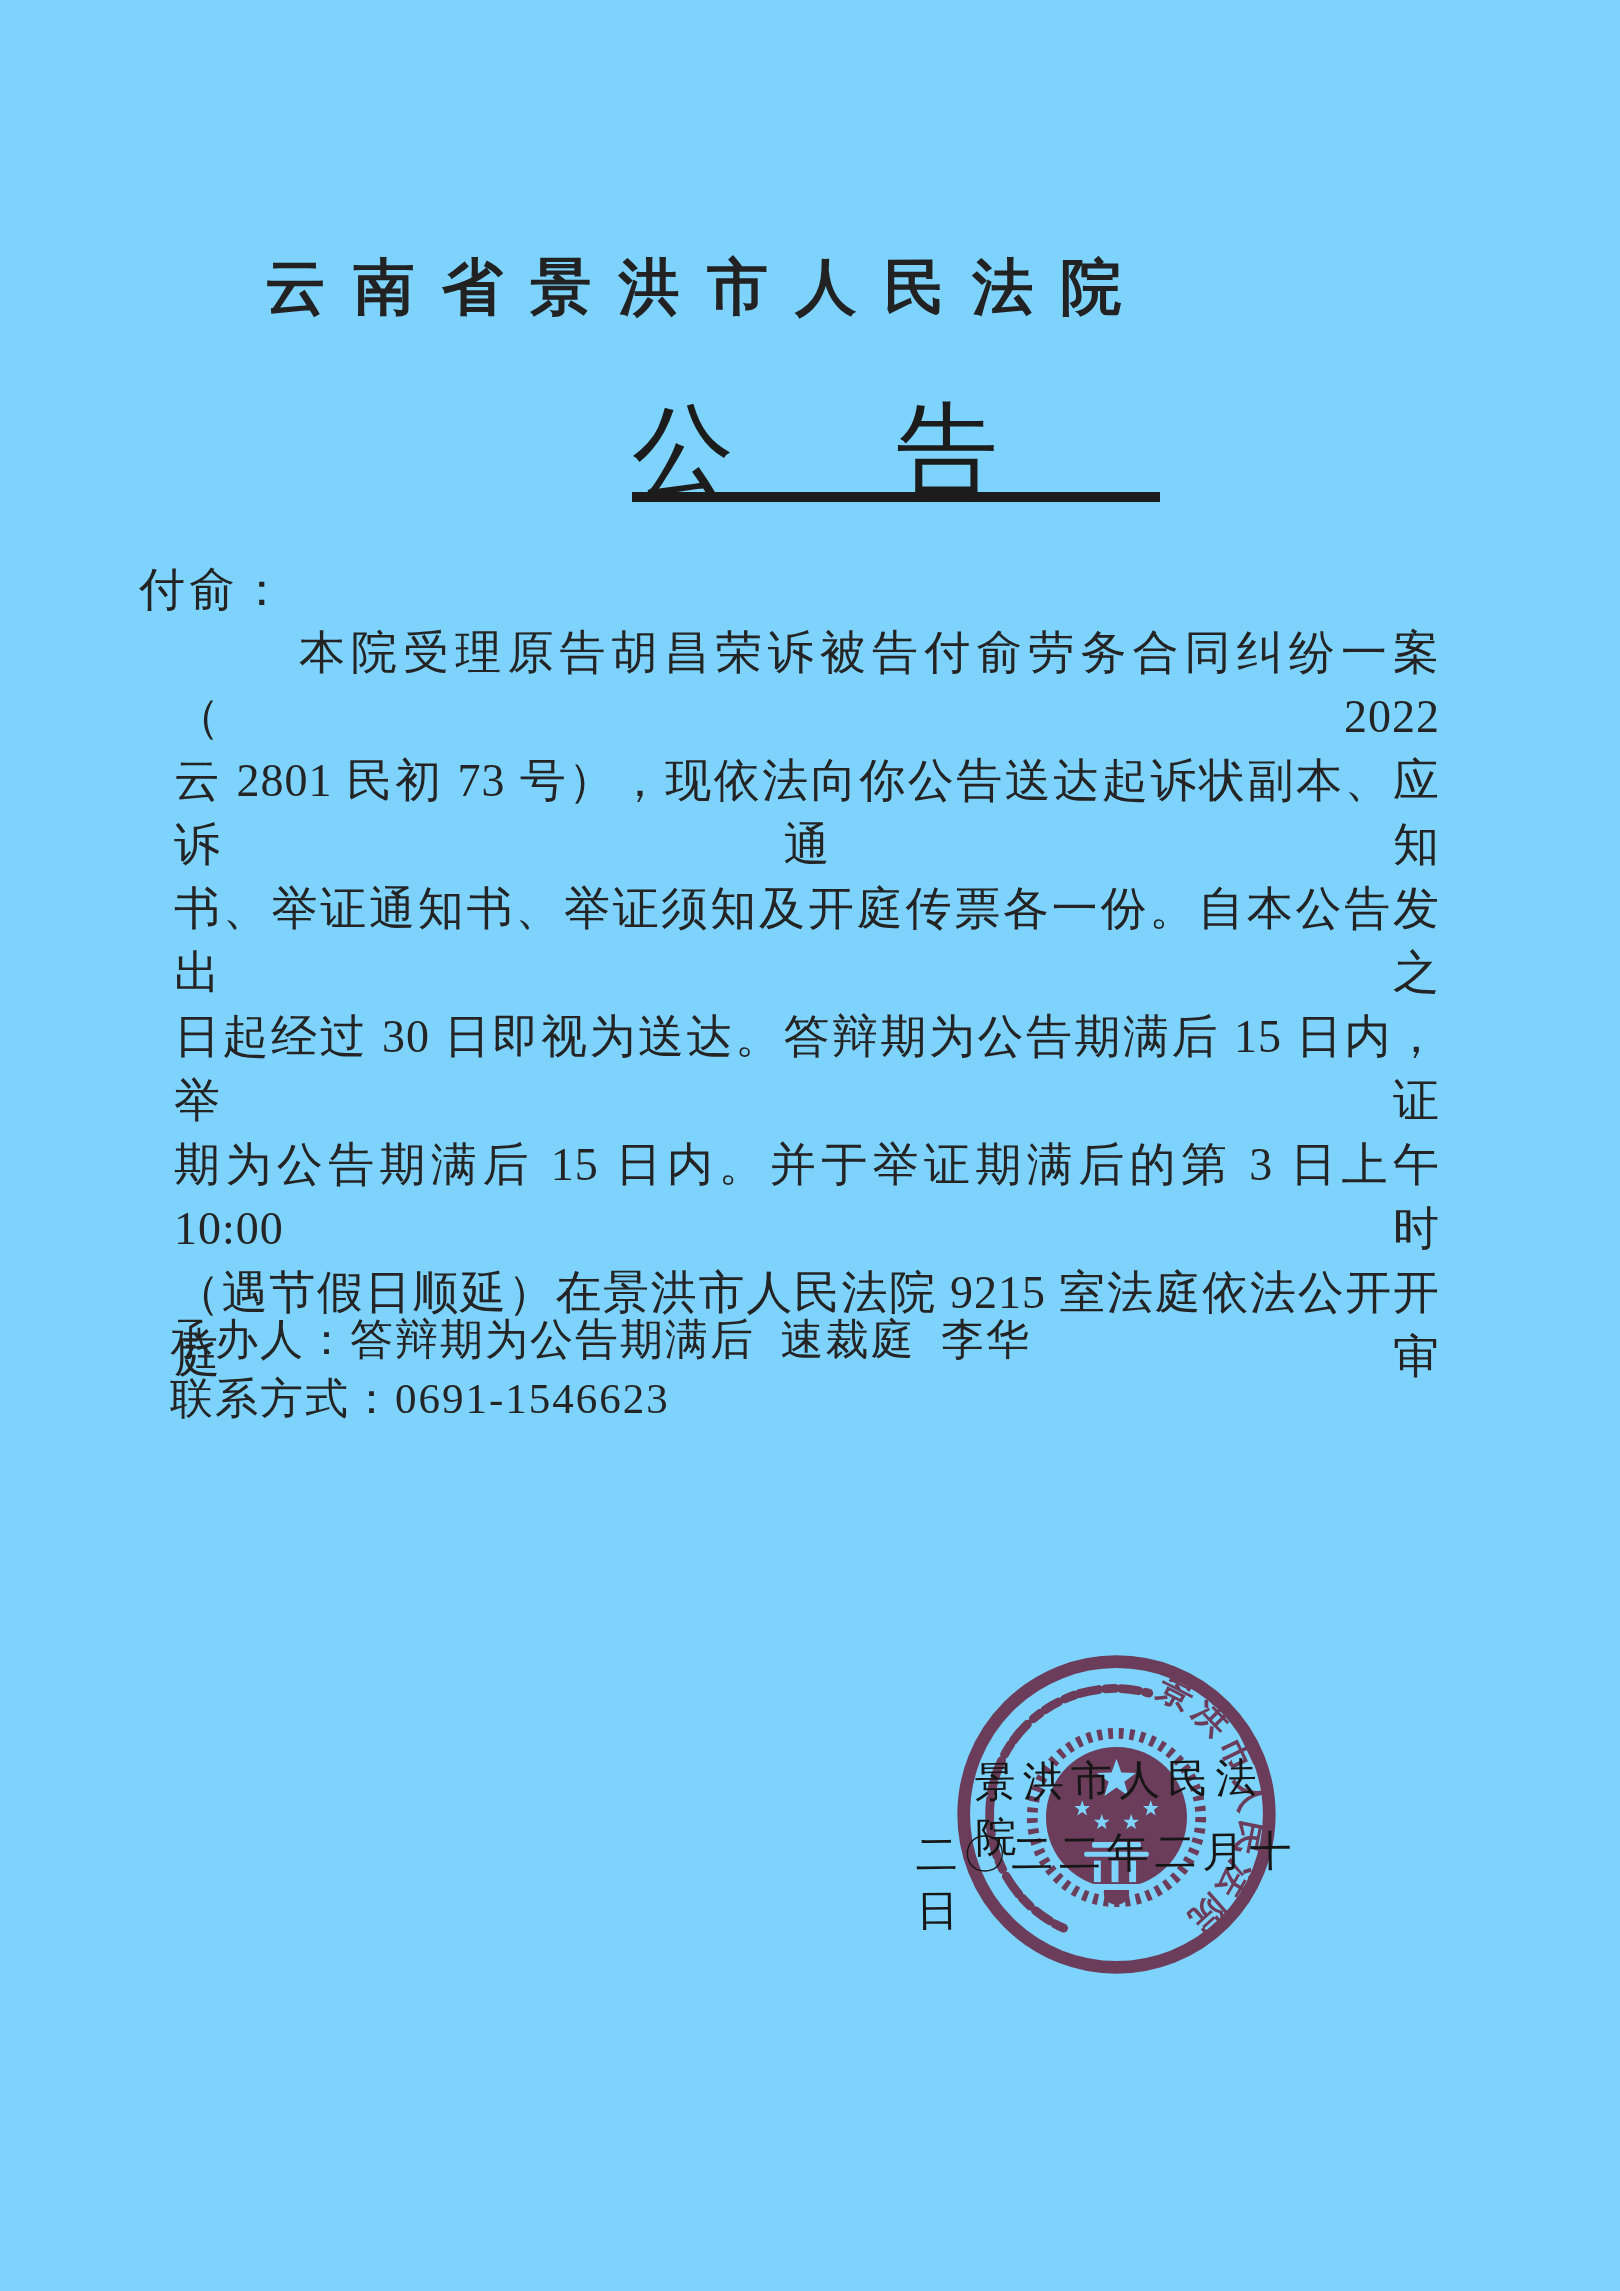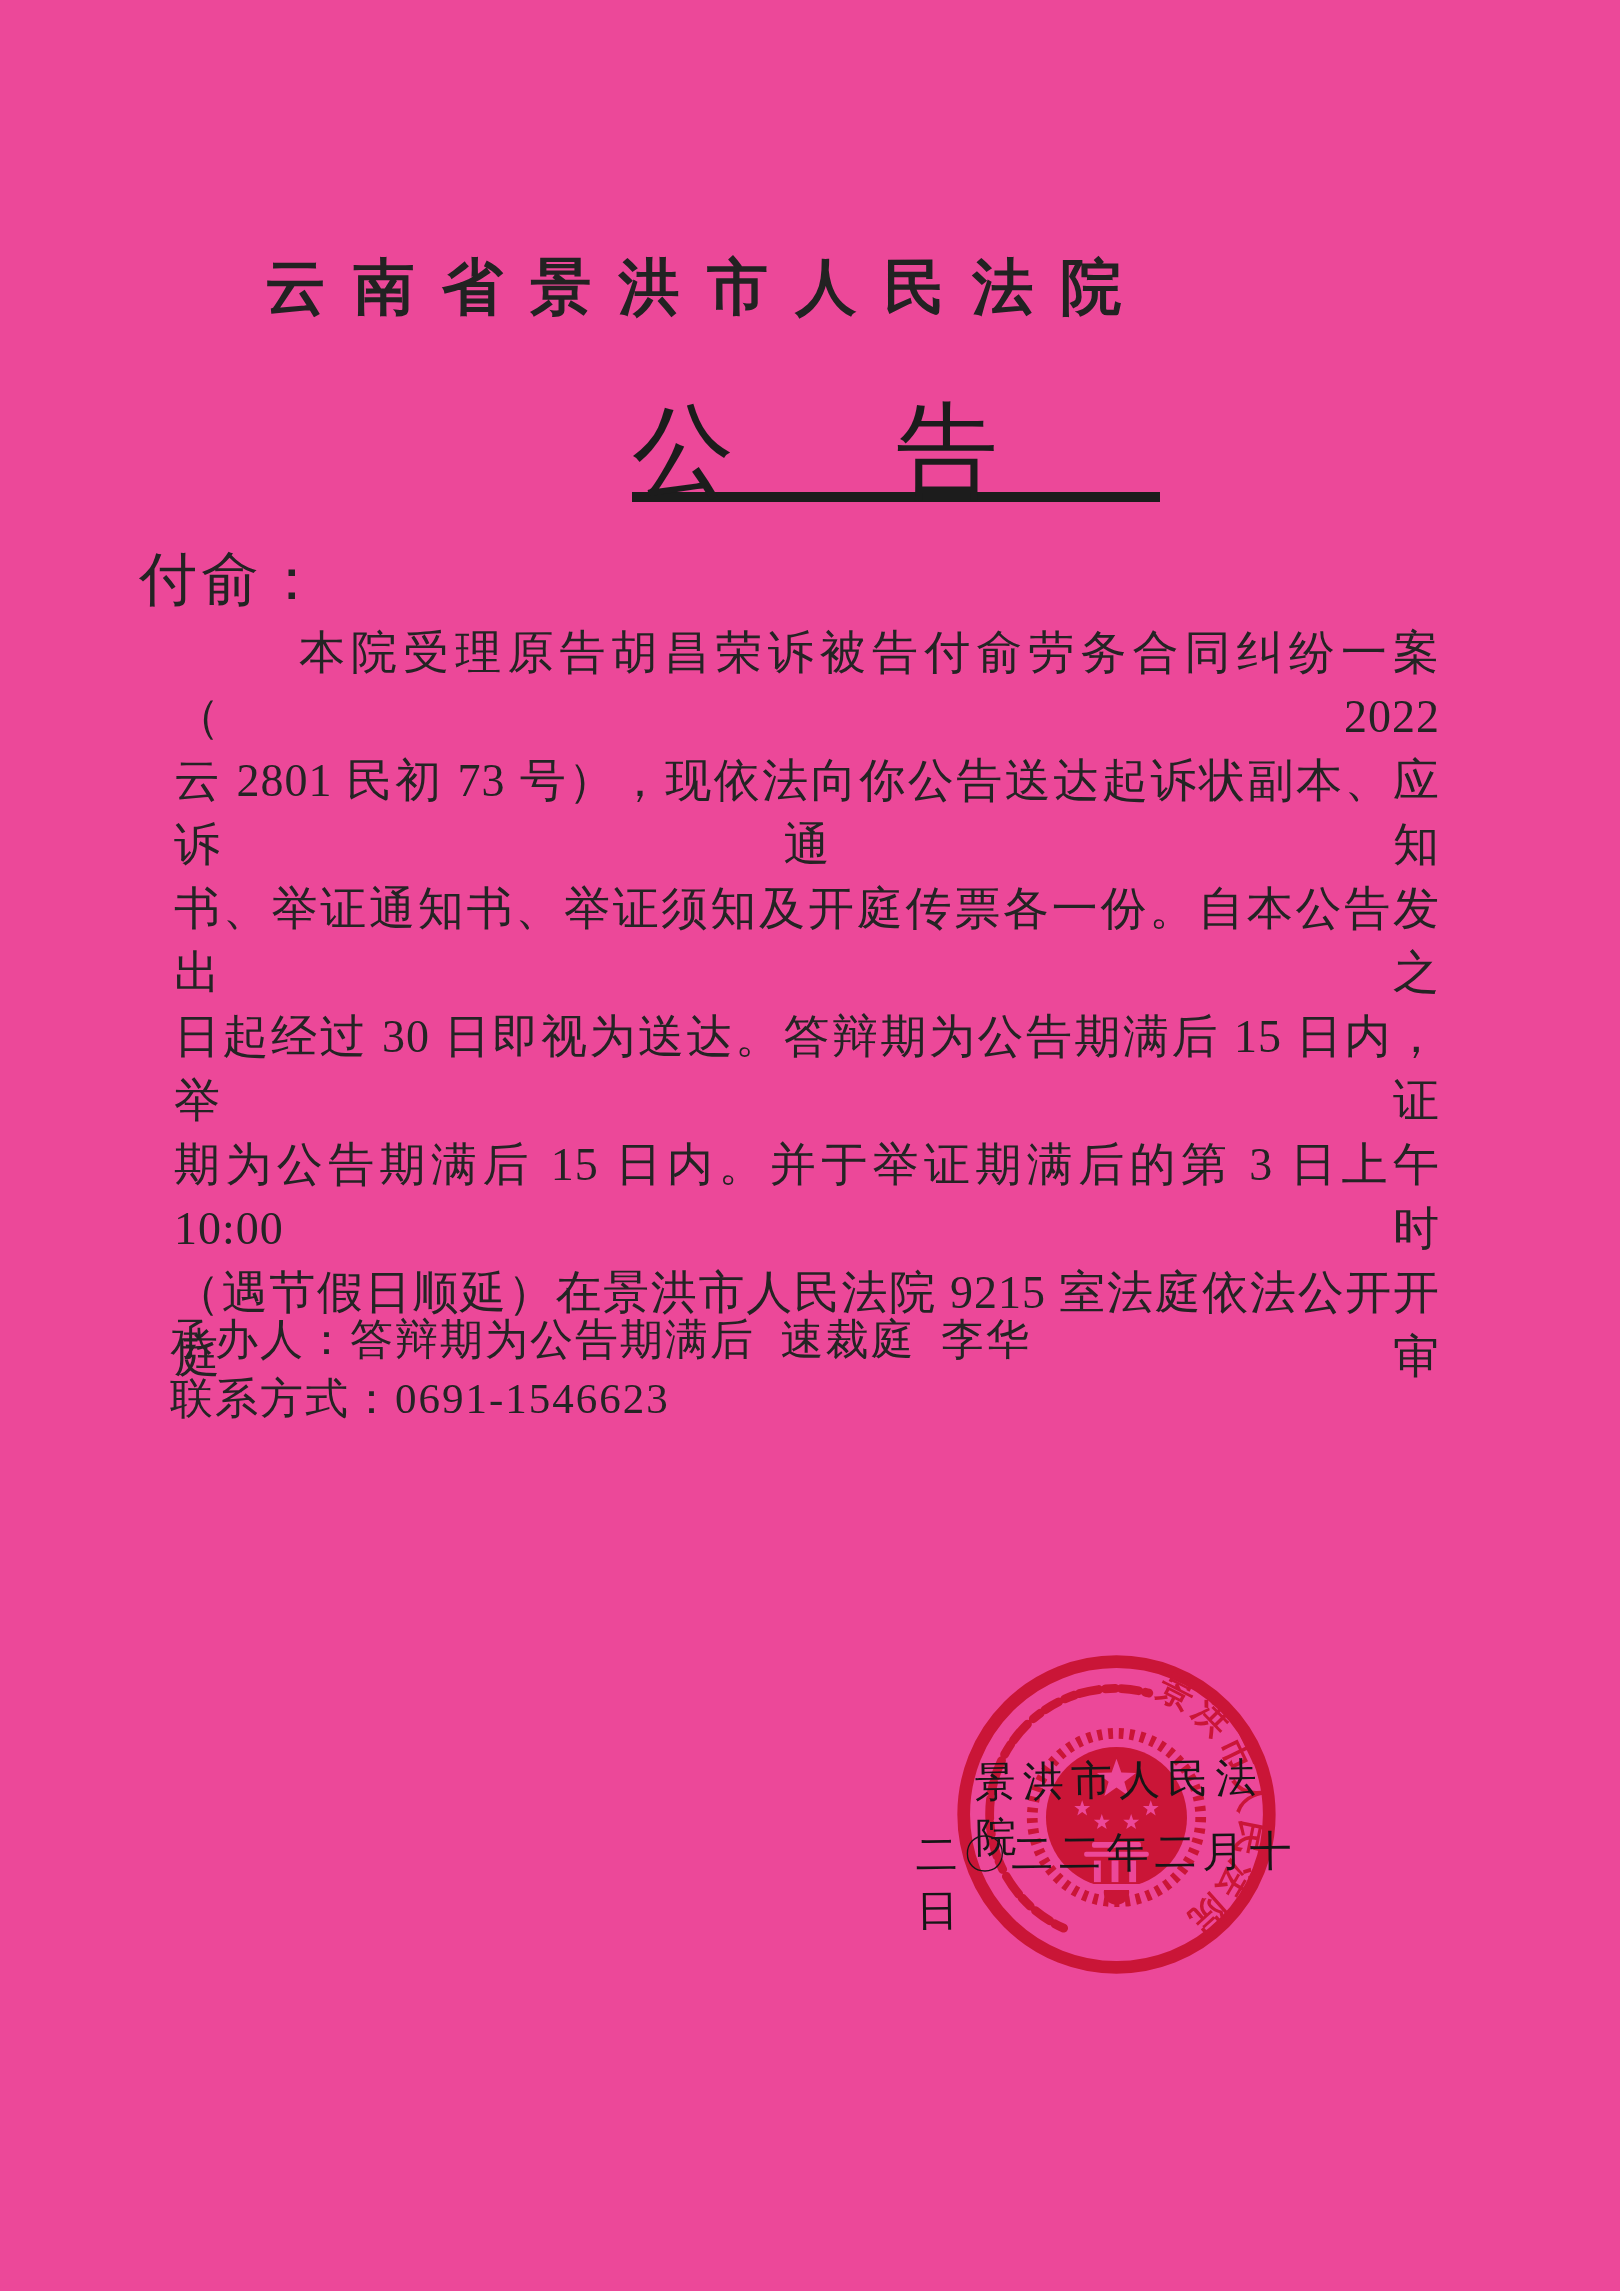--- a/index.html
+++ b/index.html
@@ -1,36 +1,36 @@
 <!DOCTYPE html>
 <html><head>
 <meta charset="utf-8">
 <style>
   html,body{margin:0;padding:0;background:#ffffff;}
   .page{
     position:relative;
     width:1620px;height:2292px;
-    background:#ec4899;
+    background:#7dd3fc;
     overflow:hidden;
     font-family:"Liberation Serif","DejaVu Serif",serif;
     color:#1f1f1f;
   }
   .court-title{
     position:absolute;left:265px;top:247px;
     font-size:61px;font-weight:bold;letter-spacing:27.4px;
     white-space:nowrap;color:#222;
   }
   .doc-title{
     position:absolute;left:632px;top:384px;
     font-size:102px;font-weight:500;letter-spacing:162px;
     white-space:nowrap;color:#1c1c1c;text-decoration:underline;
   }
   .recipient{
-    position:absolute;left:139px;top:541px;
-    font-size:58px;color:#232323;letter-spacing:3.9px;
+    position:absolute;left:139px;top:559px;
+    font-size:46px;color:#232323;letter-spacing:3.9px;
   }
   .body-block{
     position:absolute;left:174px;top:610px;width:1266px;margin-top:11px;
   }
   .body-line{
     font-size:46px;line-height:64px;color:#242424;
     text-align:justify;text-align-last:justify;
     letter-spacing:1px;
   }
   .body-line.first{text-indent:125px;}

